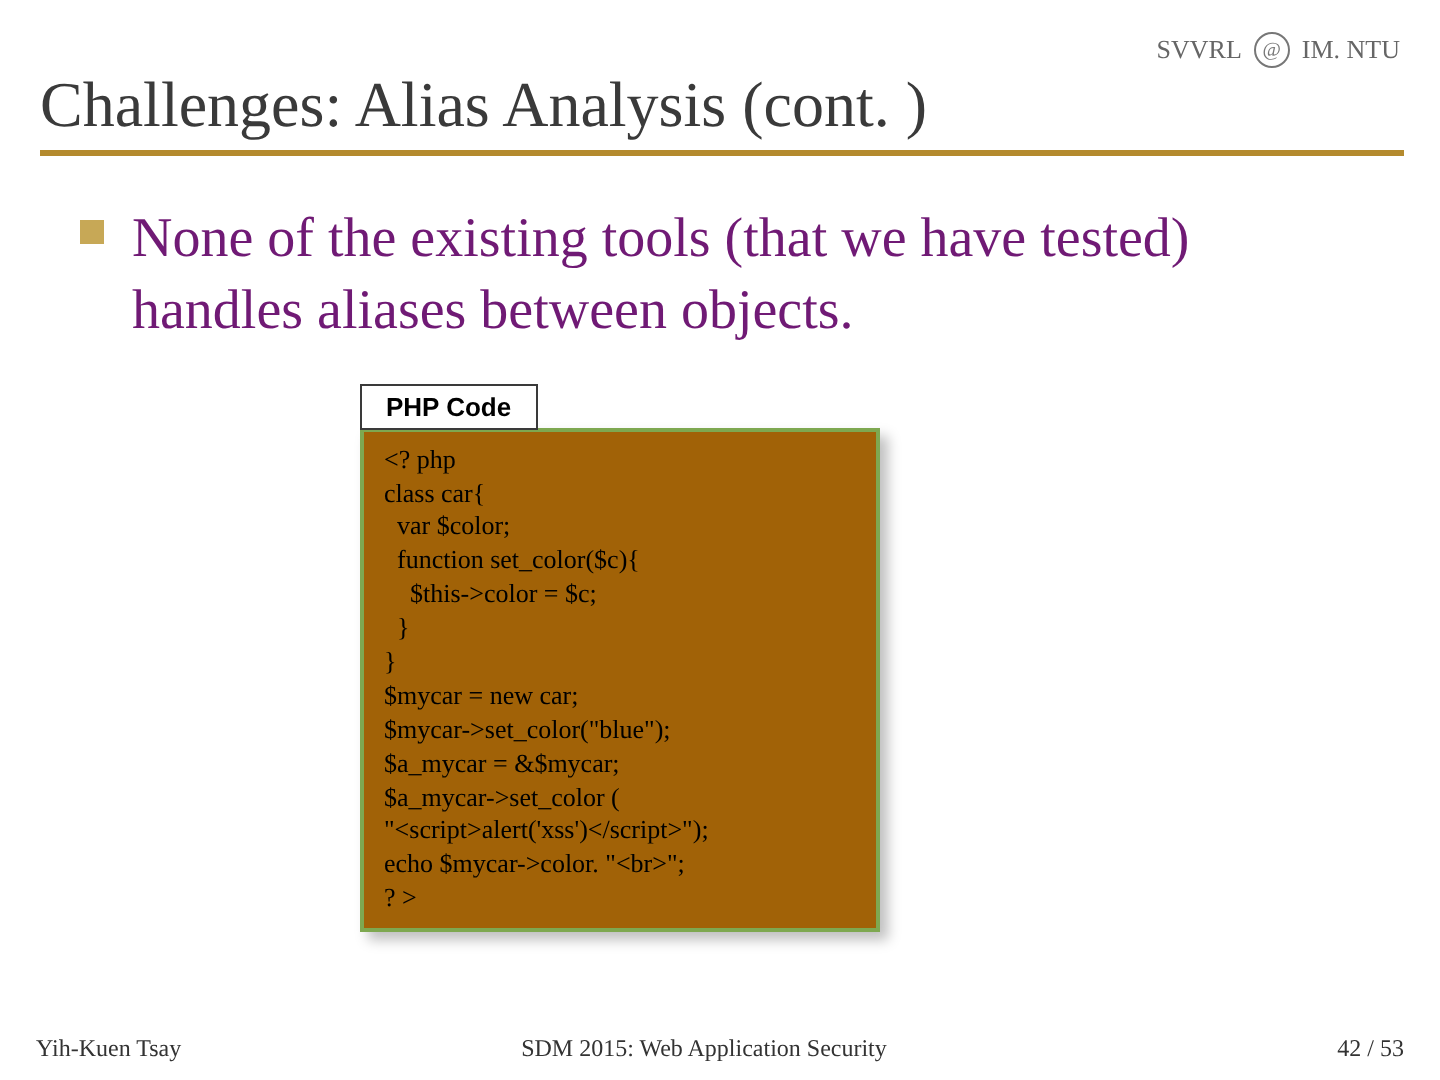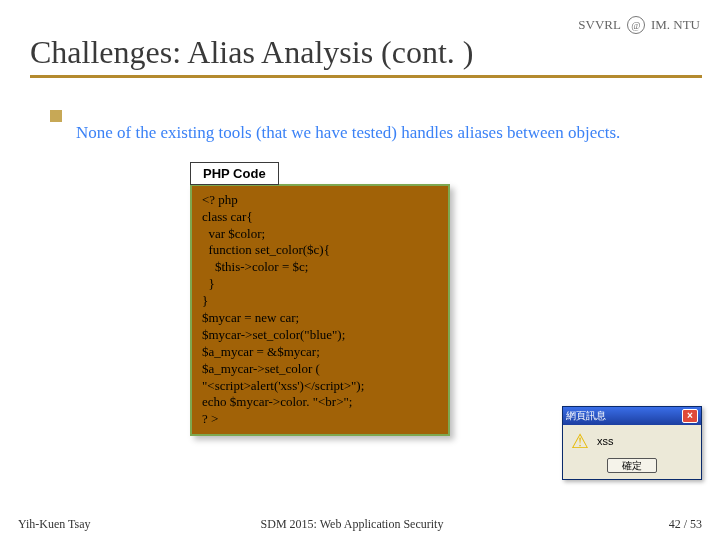--- a/index.html
+++ b/index.html
@@ -7,21 +7,21 @@
     width: 720px;
     height: 540px;
     background: #fff;
     font-family: "Times New Roman", serif;
     position: relative;
     overflow: hidden;
   }
   .slide {
     width: 100%;
     height: 100%;
-    padding: 14px 18px 32px 30px;
+    padding: 14px 18px 32px 20px;
     position: relative;
   }
   .header-right {
     position: absolute;
     top: 16px;
     right: 20px;
     font-size: 13px;
     color: #666;
     display: flex;
     align-items: center;
@@ -60,24 +60,23 @@
     gap: 14px;
     max-width: 620px;
   }
   .bullet-marker {
     width: 12px; height: 12px;
     background: #c7a856;
     margin-top: 8px;
     flex-shrink: 0;
   }
   .bullet-text {
-    font-size: 17px;
+    font-size: 28px;
     line-height: 1.28;
-    color: #3b82f6;
-    margin-top: 20px;
+    color: #701a75;
   }
   .code-block-wrap {
     margin: 18px 0 0 140px;
     width: 260px;
     position: relative;
   }
   .code-tab {
     display: inline-block;
     border: 1px solid #3a3a3a;
     background: #fff;
@@ -202,33 +201,20 @@
         <div class="line">$mycar-&gt;set_color("blue");</div>
         <div class="line">$a_mycar = &amp;$mycar;</div>
         <div class="line">$a_mycar-&gt;set_color (</div>
         <div class="line">"&lt;script&gt;alert('xss')&lt;/script&gt;");</div>
         <div class="line">echo $mycar-&gt;color. "&lt;br&gt;";</div>
         <div class="line">? &gt;</div>
       </div>
     </div>
   </div>
 
-  <div class="alert-box">
-    <div class="alert-titlebar">
-      <span>網頁訊息</span>
-      <span class="closebtn">×</span>
-    </div>
-    <div class="alert-body">
-      <span class="warn-icon">⚠</span>
-      <span class="msg">xss</span>
-    </div>
-    <div class="alert-footer">
-      <span class="ok-btn">確定</span>
-    </div>
-  </div>
 
   <div class="footer">
     <span>Yih-Kuen Tsay</span>
     <span class="center">SDM 2015: Web Application Security</span>
     <span>42 / 53</span>
   </div>
 
 </div>
 
 </body></html>

